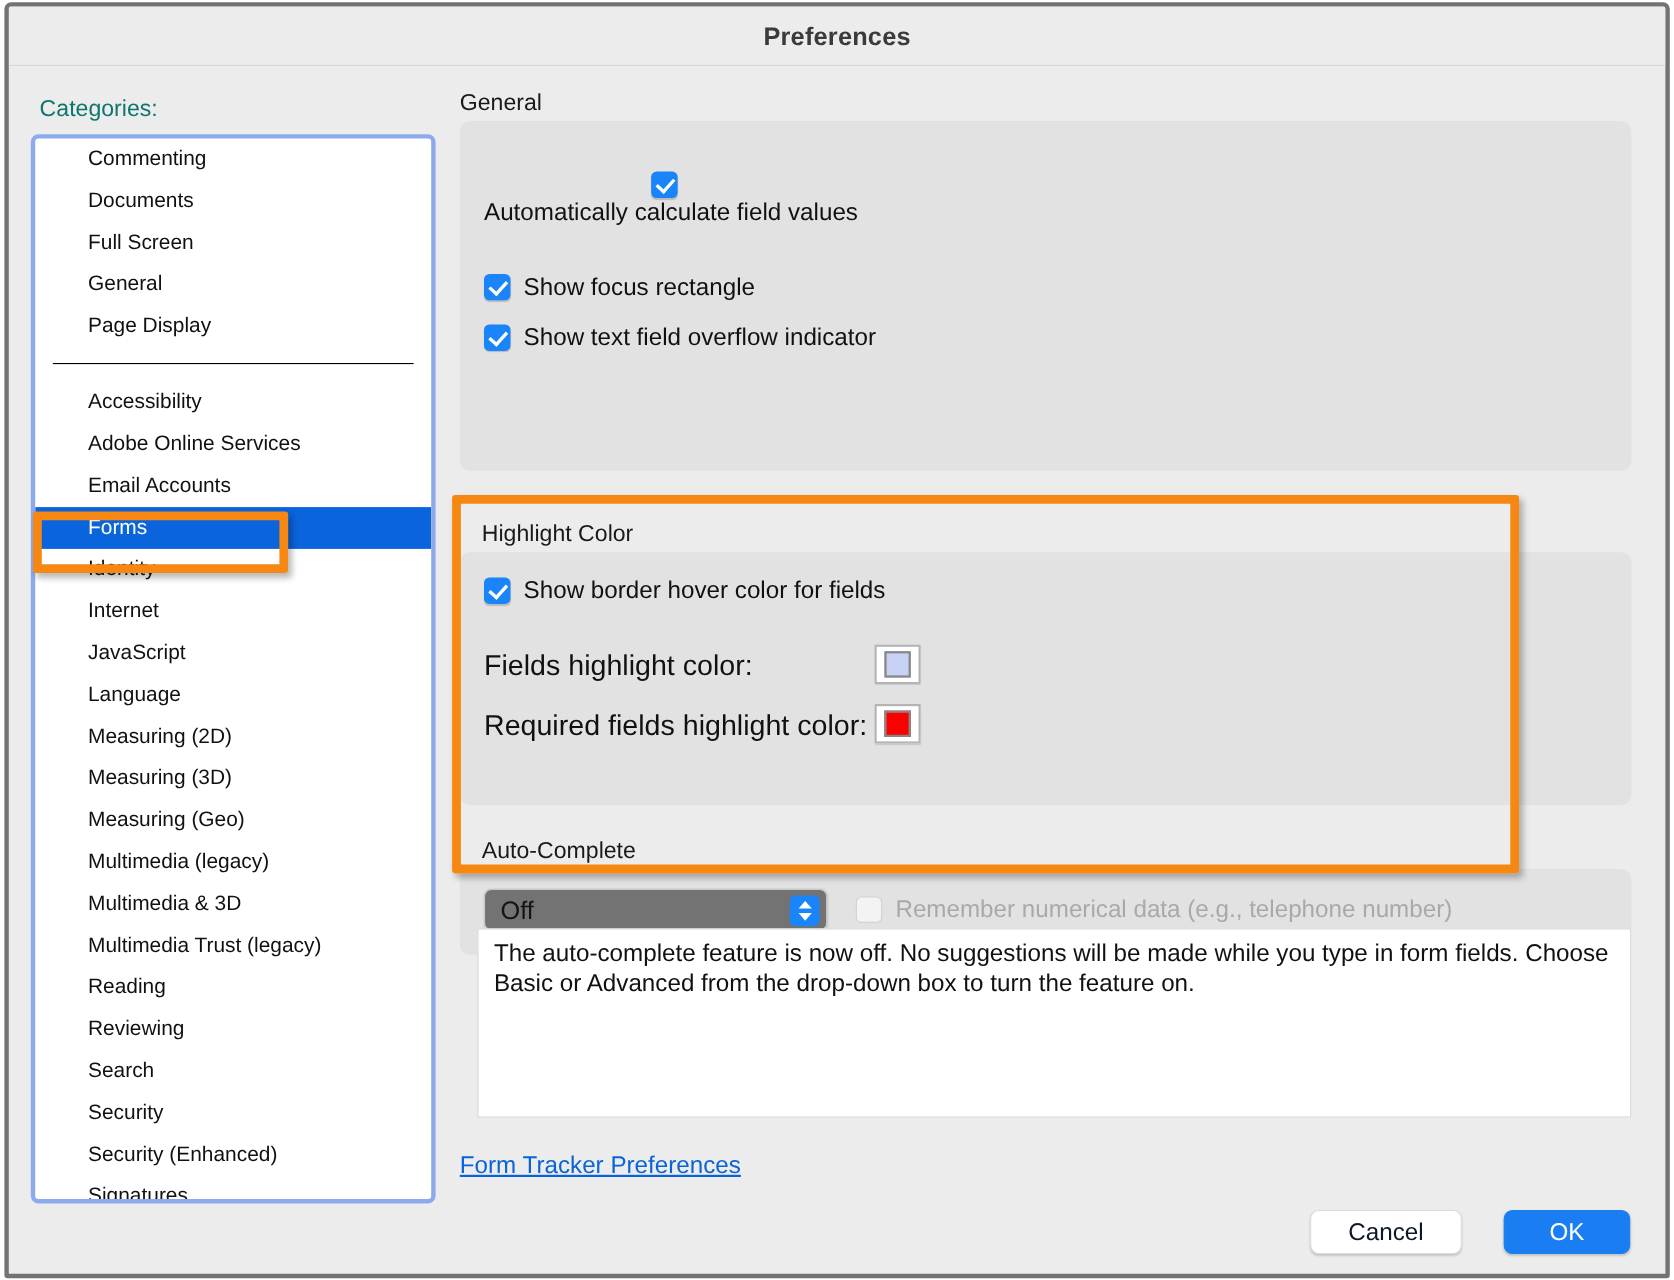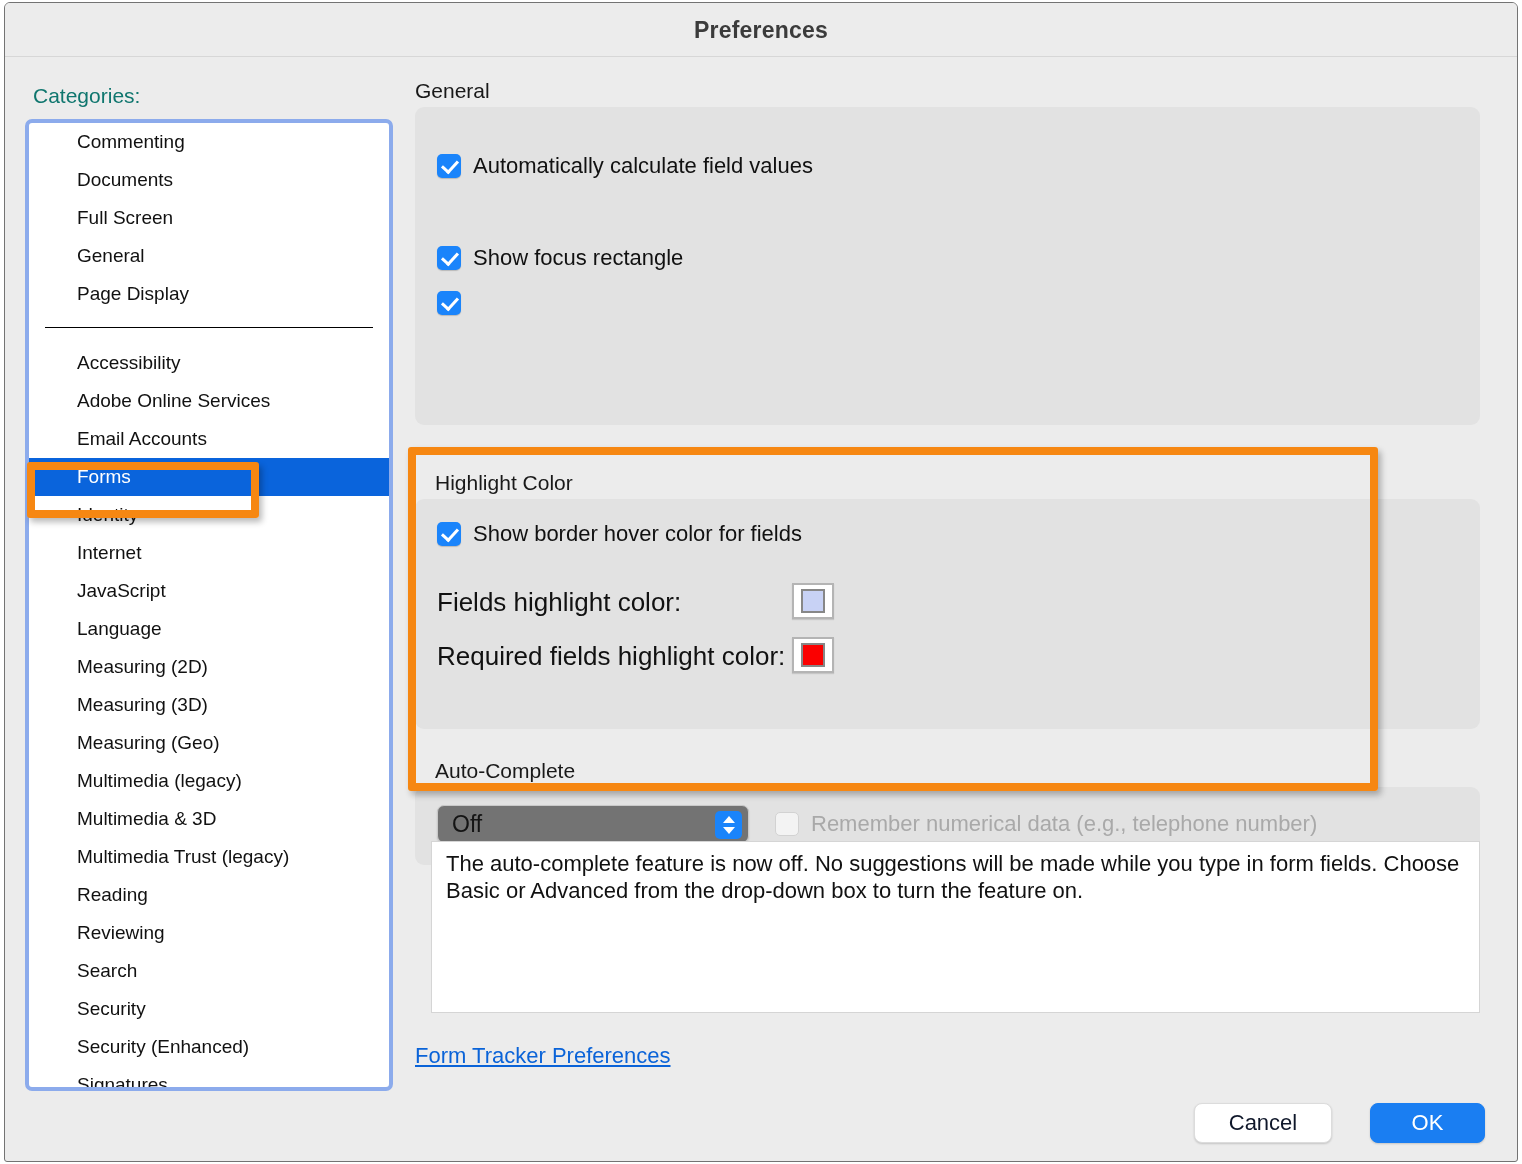--- a/index.html
+++ b/index.html
@@ -9,21 +9,21 @@
     overflow: hidden;
     background: #ffffff;
     font-family: "Liberation Sans", sans-serif;
   }
 
   #dialog {
     position: absolute;
     left: 4px; top: 2px;
     width: 1514px; height: 1160px;
     background: #ececec;
-    border: 1px solid #737373;
+    border: 4px solid #737373;
     border-radius: 6px 6px 3px 3px;
     overflow: hidden;
   }
 
   
   #titlebar {
     position: absolute;
     left: 0; top: 0;
     width: 100%; height: 54px;
     background: #ececec;
@@ -357,30 +357,31 @@
       <div class="cat-item">Security (Enhanced)</div>
       <div class="cat-item">Signatures</div>
     </div>
   </div>
 
   <div id="right-pane">
 
     <div class="group-title">General</div>
 
     <div class="panel" id="panel-general">
-      <div class="chk-row" style="left:22px; top:46px;">
+      <div class="chk-row" style="left:22px; top:46px;flex-direction:column;">
         <span class="checkbox"></span>
         <span class="chk-label">Automatically calculate field values</span>
       </div>
       <div class="chk-row" style="left:22px; top:138px;">
         <span class="checkbox"></span>
         <span class="chk-label">Show focus rectangle</span>
       </div>
       <div class="chk-row" style="left:22px; top:184px;">
         <span class="checkbox"></span>
+        <span class="chk-label">Show text field overflow indicator</span>
       </div>
     </div>
 
     <div id="hl-title">Highlight Color</div>
     <div class="panel" id="panel-highlight">
       <div class="chk-row" style="left:22px; top:22px;">
         <span class="checkbox"></span>
         <span class="chk-label">Show border hover color for fields</span>
       </div>
 

